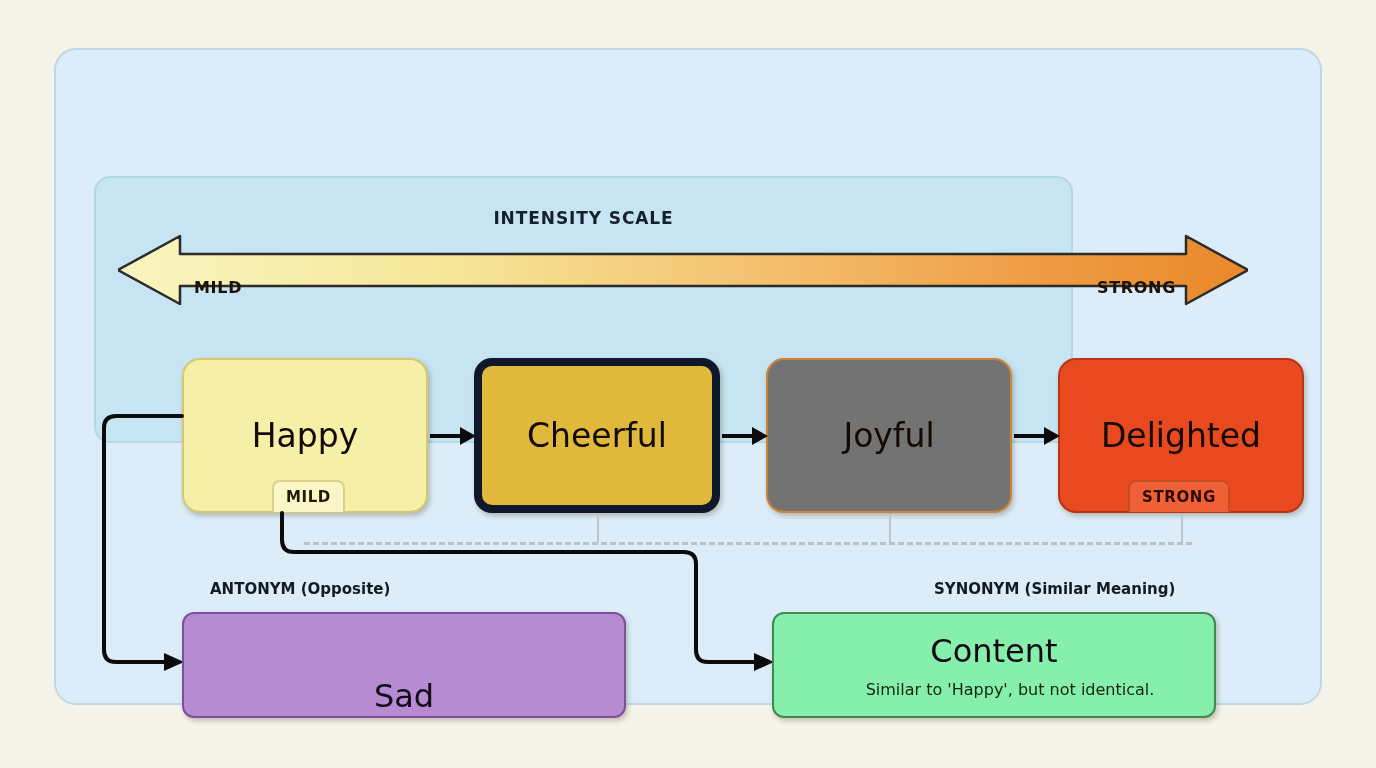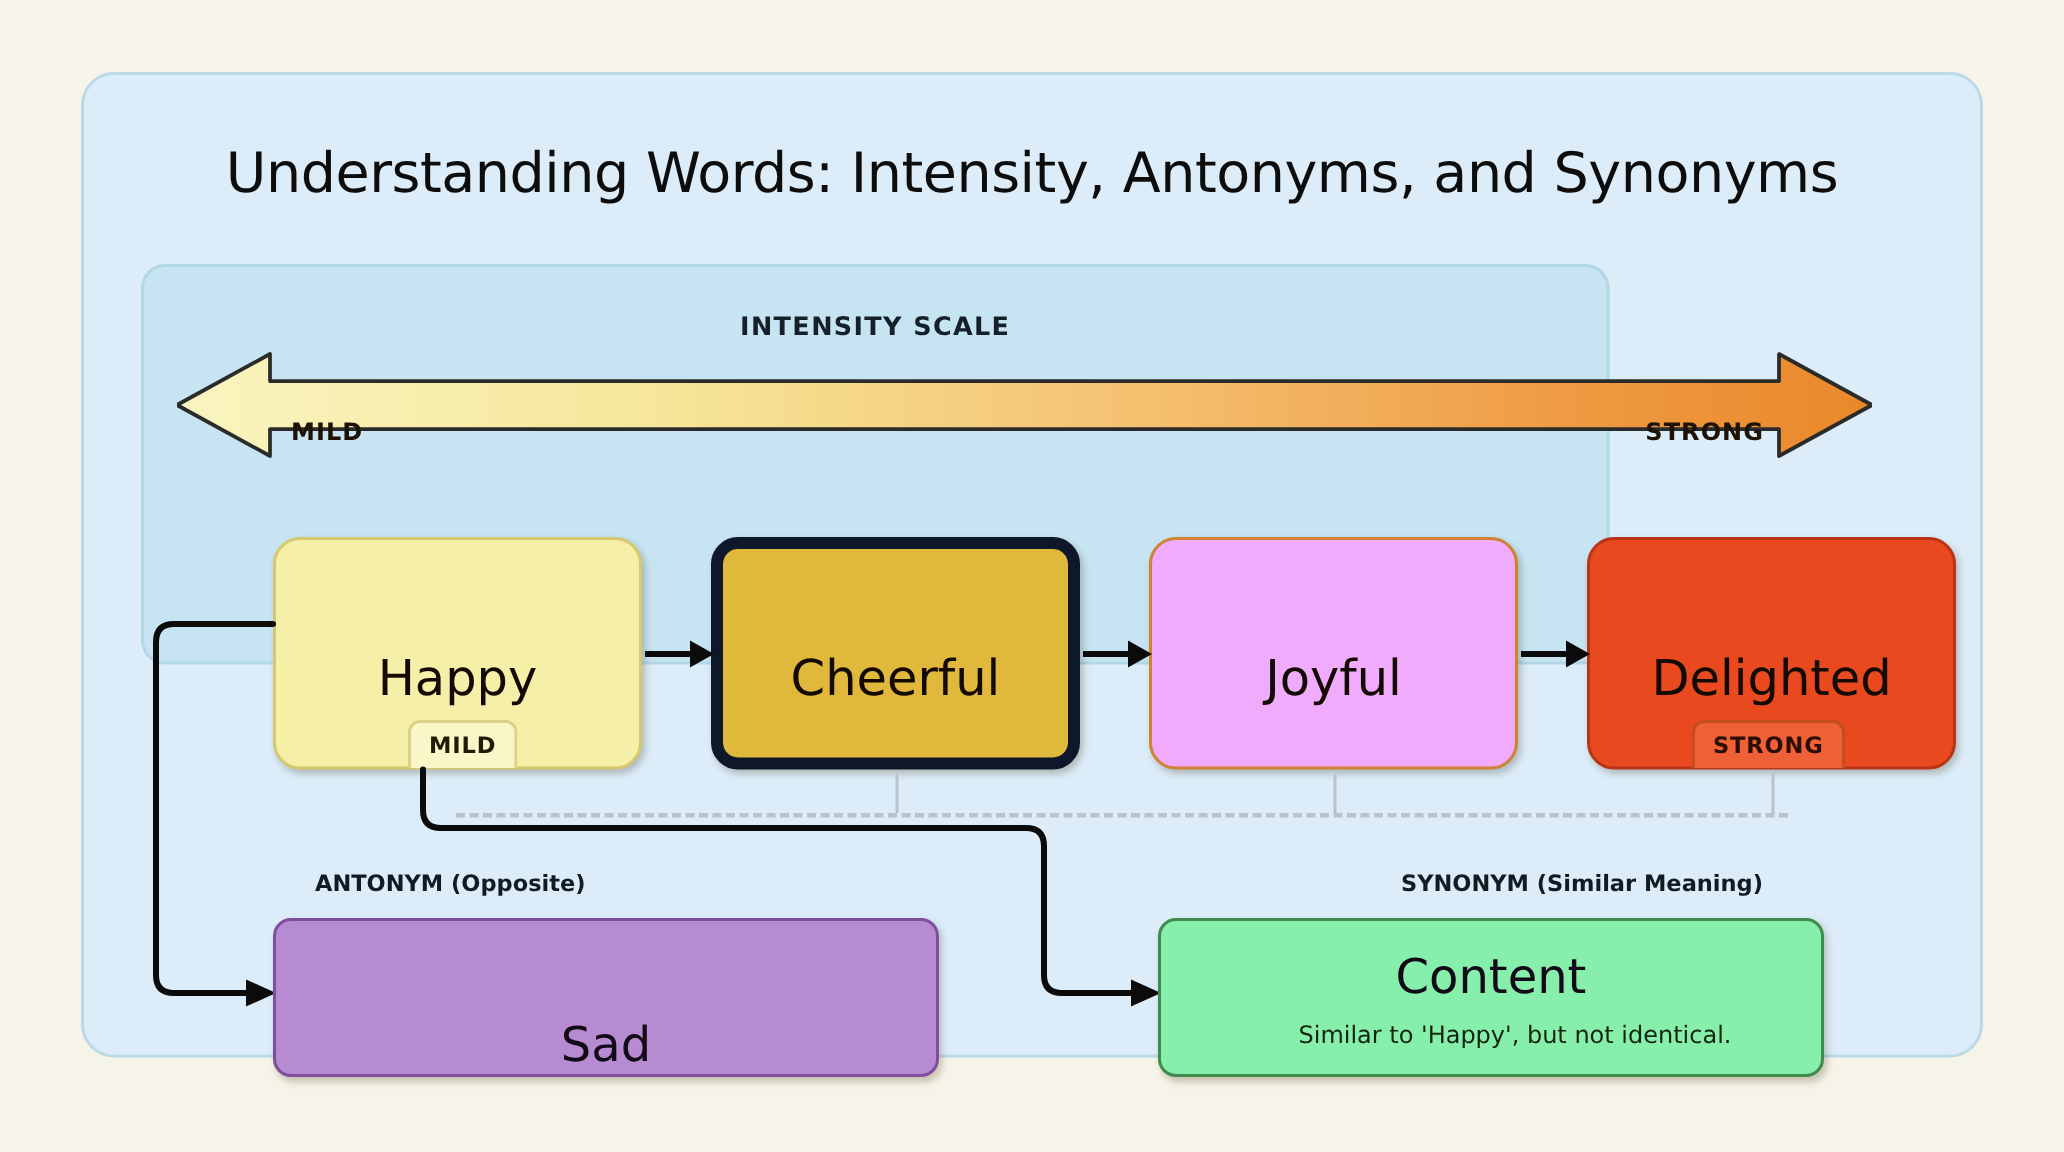--- a/index.html
+++ b/index.html
@@ -94,33 +94,33 @@
     top: 308px;
     width: 246px;
     height: 155px;
     border-radius: 18px;
     box-sizing: border-box;
     box-shadow: 2px 3px 5px rgba(60,50,20,0.28);
   }
   .word-chip .word-label {
     position: absolute;
     left: 0;
-    top: 16px;
+    top: 0;
     width: 100%;
     height: 100%;
     display: flex;
     align-items: center;
     justify-content: center;
     font-size: 33px;
     color: #140a04;
     white-space: nowrap;
   }
   #chip-happy     { left: 126px; background: #f5efa8; border: 2px solid #d6c96d; }
   #chip-cheerful  { left: 418px; background: #e0b93c; border: 8px solid #0f172a; }
-  #chip-joyful    { left: 710px; background: #f0abfc; border: 2px solid #cf8233; }
+  #chip-joyful    { left: 710px; background: #737373; border: 2px solid #cf8233; }
   #chip-delighted { left: 1002px; background: #e8491e; border: 2px solid #b93414; }
 
   
   .intensity-tag {
     position: absolute;
     bottom: -1px;
     height: 32px;
     padding: 0 12px;
     display: flex;
     align-items: center;
@@ -239,21 +239,20 @@
     width: 1268px;
     height: 657px;
     pointer-events: none;
   }
 </style>
 </head>
 <body>
 
 <div id="outer-card">
 
-  <div id="page-title">Understanding Words: Intensity, Antonyms, and Synonyms</div>
 
   <div id="intensity-panel">
 
     <div id="scale-caption">INTENSITY SCALE</div>
 
     <div id="intensity-arrow-wrap">
       <svg width="1130" height="72" viewBox="0 0 1130 72">
         <defs>
           <linearGradient id="intensityGrad" x1="0" y1="0" x2="1" y2="0">
             <stop offset="0%" stop-color="#f9f4c0"></stop>

